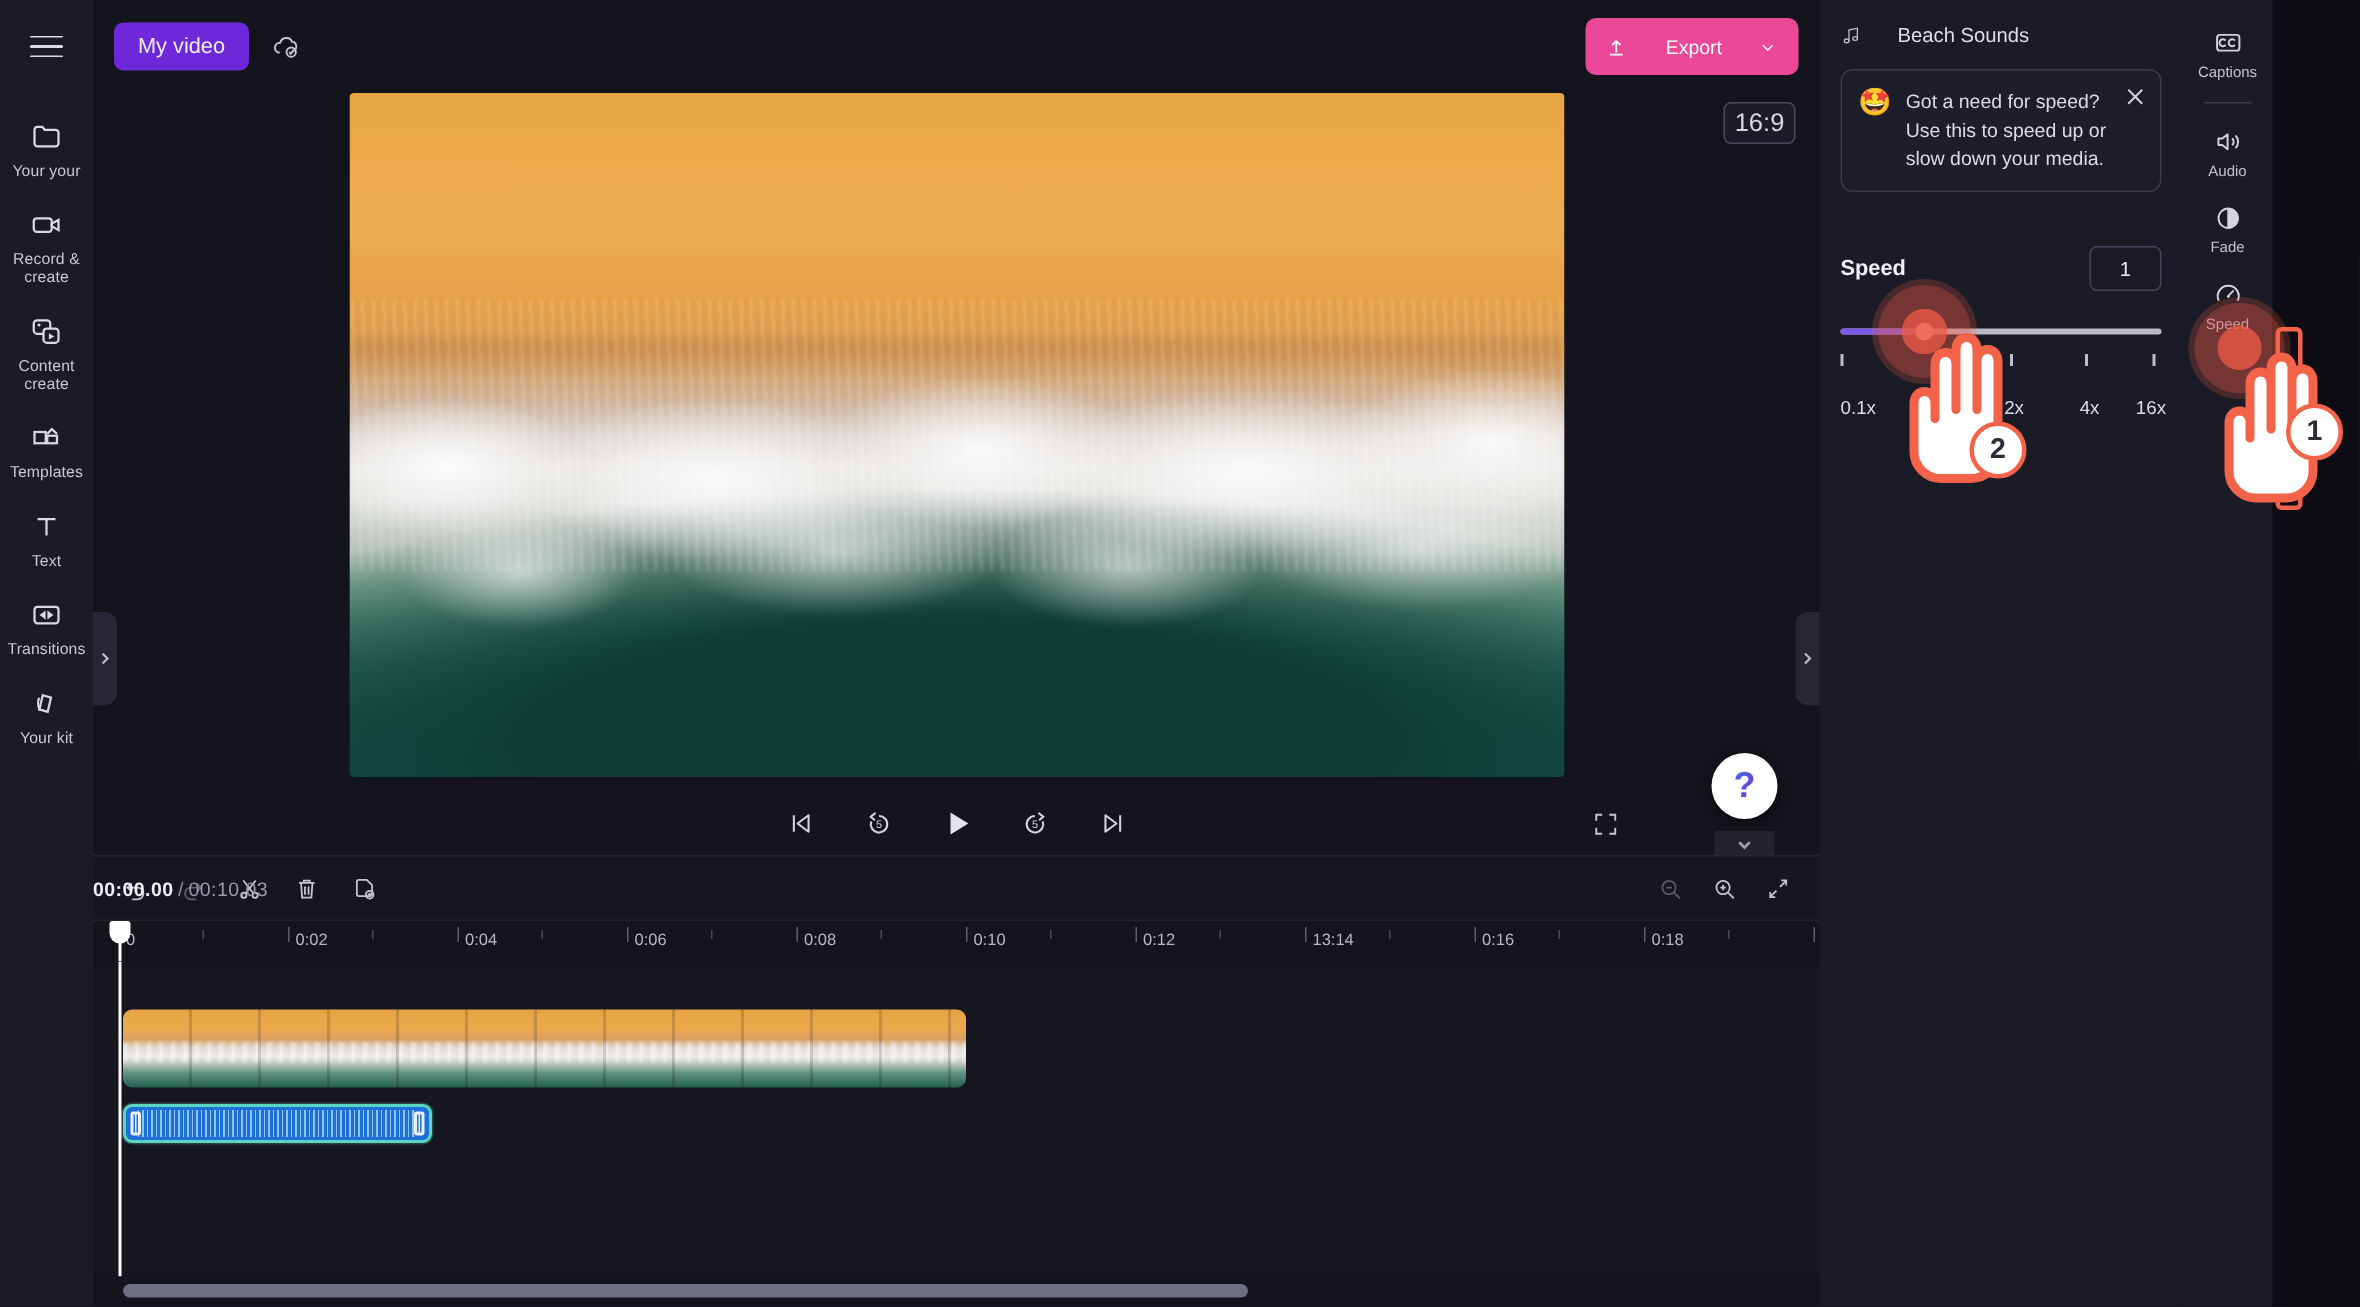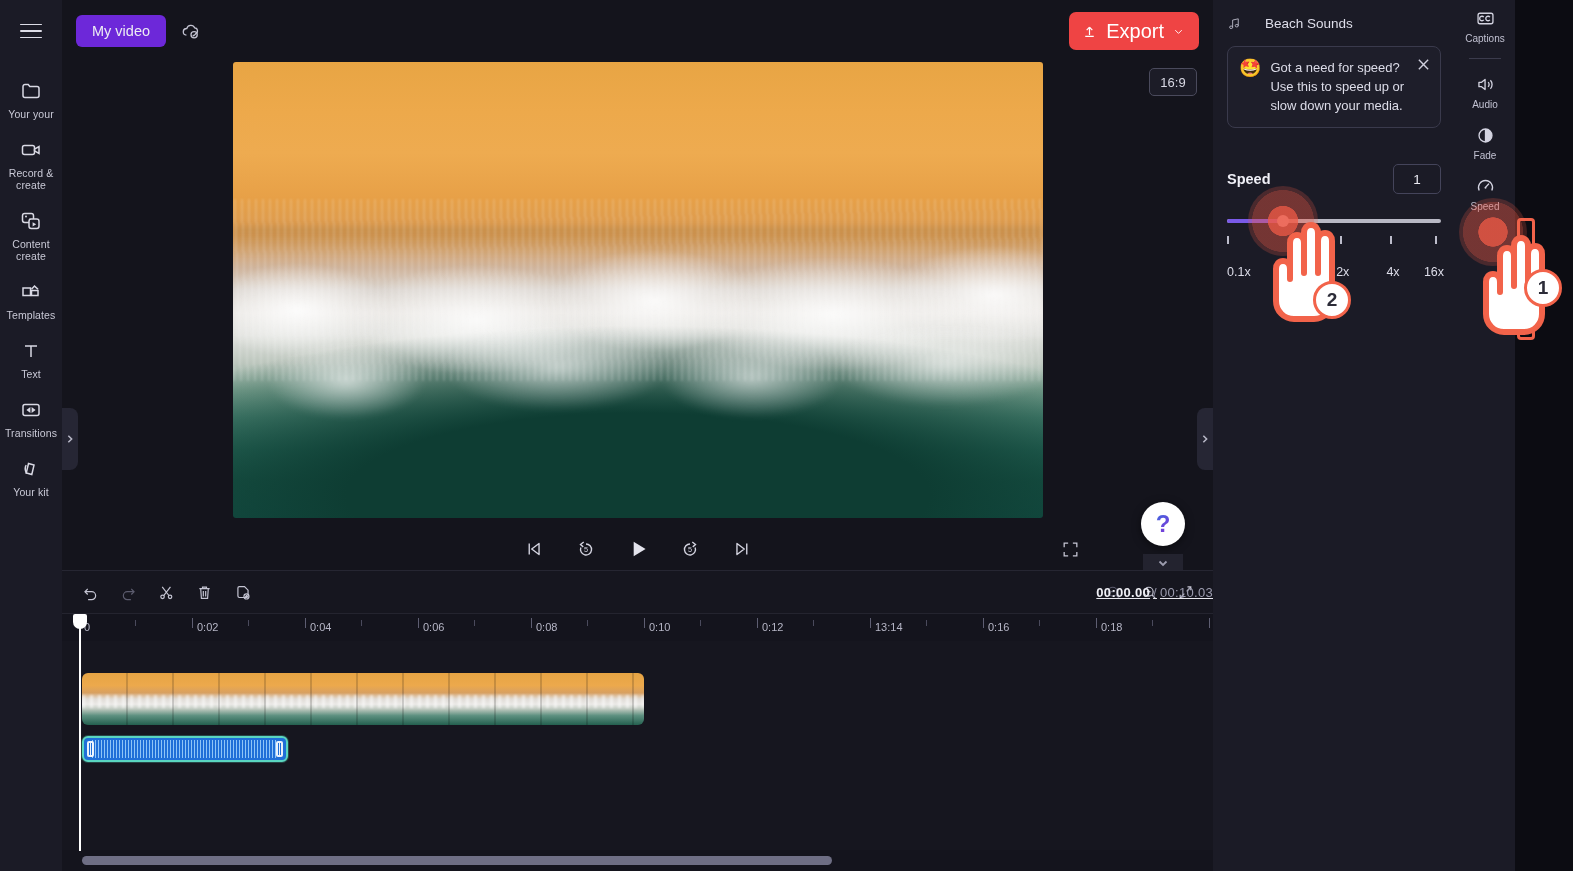--- a/index.html
+++ b/index.html
@@ -47,34 +47,34 @@
     display: flex; align-items: center; padding: 0 14px;
   }
   .project-name {
     background: #6d28d9; border-radius: 6px; padding: 8px 16px;
     font-size: 14.5px; color: #ececf3; cursor: text; border: none;
   }
   .cloud-status { margin-left: 14px; display: flex; align-items: center; cursor: default; }
   .cloud-status svg { width: 22px; height: 22px; stroke: #c4c4d2; fill: none; stroke-width: 1.4; }
   .topbar-right { margin-left: auto; display: flex; align-items: center; }
   .export-btn {
-    background: #ef4444; border: none; border-radius: 7px; height: 38px;
-    padding: 0 14px 0 12px; display: flex; align-items: center; gap: 8px;
-    color: #fff; font-size: 20px; cursor: pointer; font-family: inherit;
+    background: #ec4899; border: none; border-radius: 7px; height: 38px;
+    padding: 0 14px 0 12px; display: flex; align-items: center; gap: 24px;
+    color: #fff; font-size: 13px; cursor: pointer; font-family: inherit;
   }
   .export-btn svg { stroke: #fff; fill: none; stroke-width: 1.7; }
 
   
   .preview-area {
     position: absolute; left: 62px; top: 62px; width: 1151px; height: 508px;
   }
   .ratio-badge {
     position: absolute; right: 16px; top: 6px; width: 48px; height: 28px;
     border: 1px solid #4a4a5c; border-radius: 5px; display: flex;
-    align-items: center; justify-content: center; font-size: 13px;
+    align-items: center; justify-content: center; font-size: 17px;
     color: #d8d8e4; cursor: pointer; background: #1c1c27;
   }
   .video-stage {
     position: absolute; left: 171px; top: 0px; width: 810px; height: 456px;
     border-radius: 3px; overflow: hidden;
     background:
       radial-gradient(ellipse 120% 60% at 50% 95%, #0e3d33 0%, #0e3d33 30%, rgba(14,61,51,0) 62%),
       linear-gradient(to bottom,
         #e8a544 0%, #eda94b 11%, #eeab50 20%,
         #e7a047 30%, #d99a52 38%,
@@ -161,22 +161,22 @@
   .timeline {
     position: absolute; left: 62px; top: 570px; width: 1151px; height: 301px;
     background: #16161f; border-top: 1px solid #262632;
   }
   .tl-toolbar { position: relative; height: 42px; display: flex; align-items: center; padding: 0 14px; }
   .tool-grp { display: flex; align-items: center; gap: 10px; }
   .tool-btn { width: 28px; height: 28px; display: flex; align-items: center; justify-content: center; cursor: pointer; border-radius: 4px; }
   .tool-btn svg { width: 19px; height: 19px; stroke: #c5c5d3; fill: none; stroke-width: 1.5; }
   .tool-btn.dim svg { stroke: #5c5c6e; }
   .time-readout {
-    position: absolute; left: 0; right: 0; text-align: right;
-    font-size: 13px; letter-spacing: .3px; pointer-events: none; text-decoration: underline;
+    position: absolute; left: 0; right: 0; text-align: left;
+    font-size: 13px; letter-spacing: .3px; pointer-events: none;
   }
   .time-cur { color: #f0f0f6; font-weight: bold; }
   .time-sep { color: #8e8ea2; margin: 0 3px; }
   .time-total { color: #9b9bae; }
   .tl-zoom { margin-left: auto; display: flex; align-items: center; gap: 8px; }
 
   .tl-ruler {
     position: relative; height: 28px; border-top: 1px solid #24242f;
     background: #14141d; overflow: hidden;
   }
@@ -289,20 +289,21 @@
   }
   .scale-ticks { position: relative; height: 10px; margin-top: 10px; }
   .scale-ticks i { position: absolute; top: 0; width: 2px; height: 8px; background: #bdbdcb; }
   .scale-labels { position: relative; height: 16px; margin-top: 3px; }
   .scale-labels span { position: absolute; top: 0; font-size: 12.5px; color: #dcdce8; margin-top: 16px; }
 
   
   .tool-rail {
     position: absolute; left: 1455px; top: 0; width: 60px; height: 871px;
     background: #1b1b26; display: flex; flex-direction: column; align-items: center;
+    padding-top: 10px;
   }
   .tr-item {
     width: 58px; padding: 8px 0 7px; display: flex; flex-direction: column;
     align-items: center; gap: 4px; cursor: pointer;
   }
   .tr-item svg { width: 21px; height: 21px; stroke: #d3d3e0; fill: none; stroke-width: 1.5; }
   .tr-label { font-size: 10px; color: #c2c2d2; }
   .tr-divider { width: 32px; height: 1px; background: #3b3b4c; margin: 7px 0; }
   .far-right { position: absolute; left: 1515px; top: 0; width: 58px; height: 871px; background: #0c0c12; }
 

